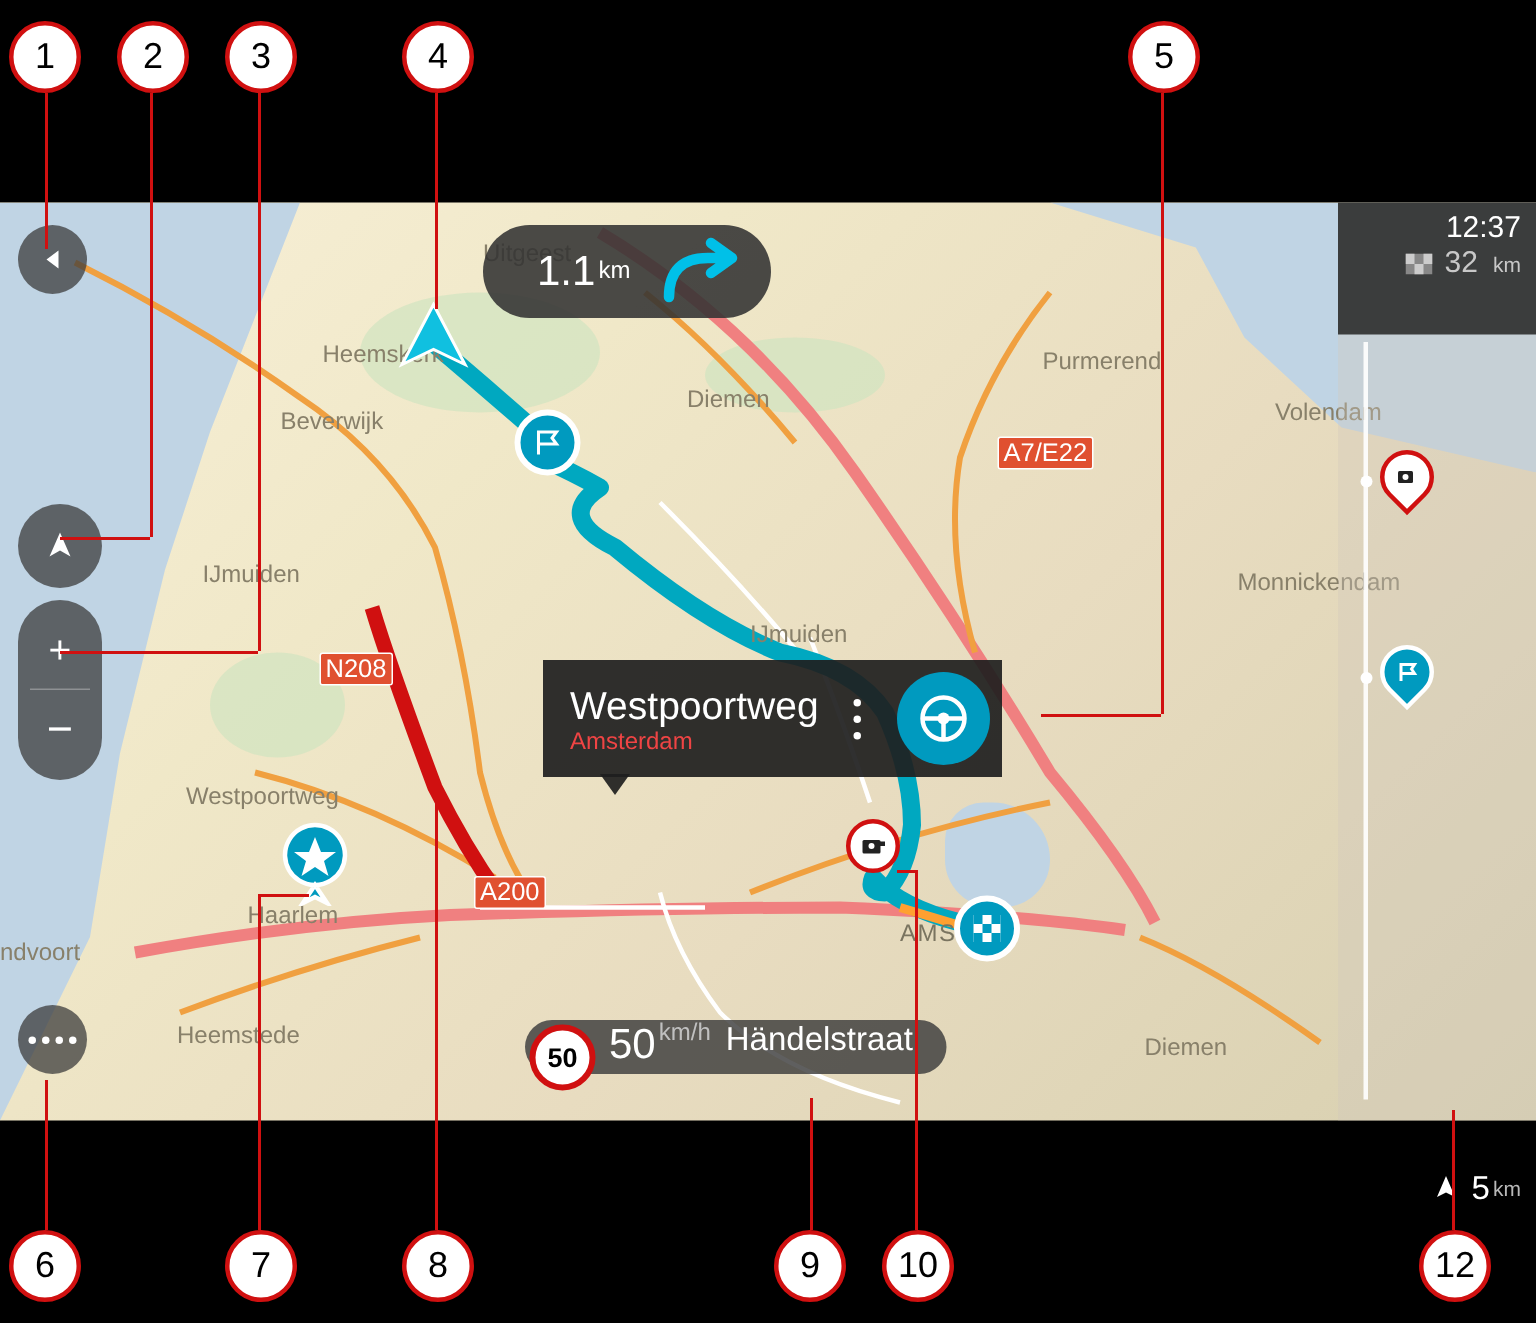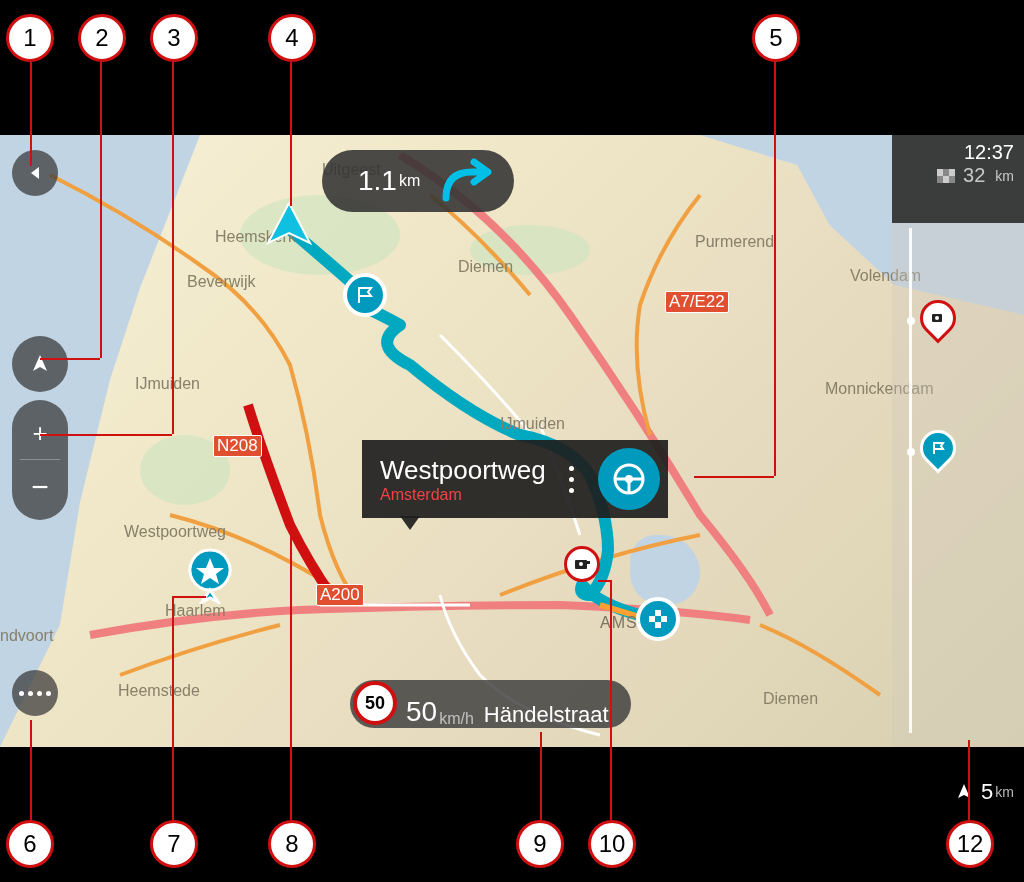--- a/index.html
+++ b/index.html
@@ -54,21 +54,21 @@
   .popup .dots span { width:5px; height:5px; background:#fff; border-radius:50%;}
   .popup .drive { width:62px; height:62px; background:#009abf; border-radius:50%; margin:8px; display:flex; align-items:center; justify-content:center;}
   .popup-tail { position:absolute; left:400px; top:516px; width:0; height:0; border-left:10px solid transparent; border-right:10px solid transparent; border-top:14px solid rgba(30,30,30,0.92);}
   
   .route-marker { position:absolute; width:44px; height:44px; background:#009abf; border:4px solid #fff; border-radius:50%; display:flex; align-items:center; justify-content:center;}
   
   .star-marker { position:absolute; }
   
   .cam-marker { position:absolute; width:36px; height:36px; background:#fff; border:3px solid #d01010; border-radius:50%; display:flex; align-items:center; justify-content:center;}
   
-  .speed-panel { position:absolute; left:350px; top:680px; height:48px; background:rgba(60,60,60,0.82); border-radius:25px; display:flex; align-items:flex-end; padding-right:22px; color:#fff;}
+  .speed-panel { position:absolute; left:350px; top:680px; height:36px; background:rgba(60,60,60,0.82); border-radius:25px; display:flex; align-items:flex-start; padding-right:22px; color:#fff;}
   .speed-sign { width:44px; height:44px; background:#fff; border:4px solid #d01010; border-radius:50%; display:flex; align-items:center; justify-content:center; color:#000; font-size:18px; font-weight:600; margin:3px;}
   .speed-val { font-size:28px; margin-left:6px; font-weight:300;}
   .speed-unit { font-size:16px; margin-left:2px; color:#c0c0c0;}
   .speed-street { font-size:22px; margin-left:10px; font-weight:300;}
   
   .menu-btn { left:12px; top:670px; }
   .menu-dots { display:flex; gap:4px; }
   .menu-dots span { width:5px; height:5px; background:#fff; border-radius:50%;}
   
   .routebar { position:absolute; right:0; top:135px; width:132px; height:612px; background:rgba(210,200,190,0.35); }

